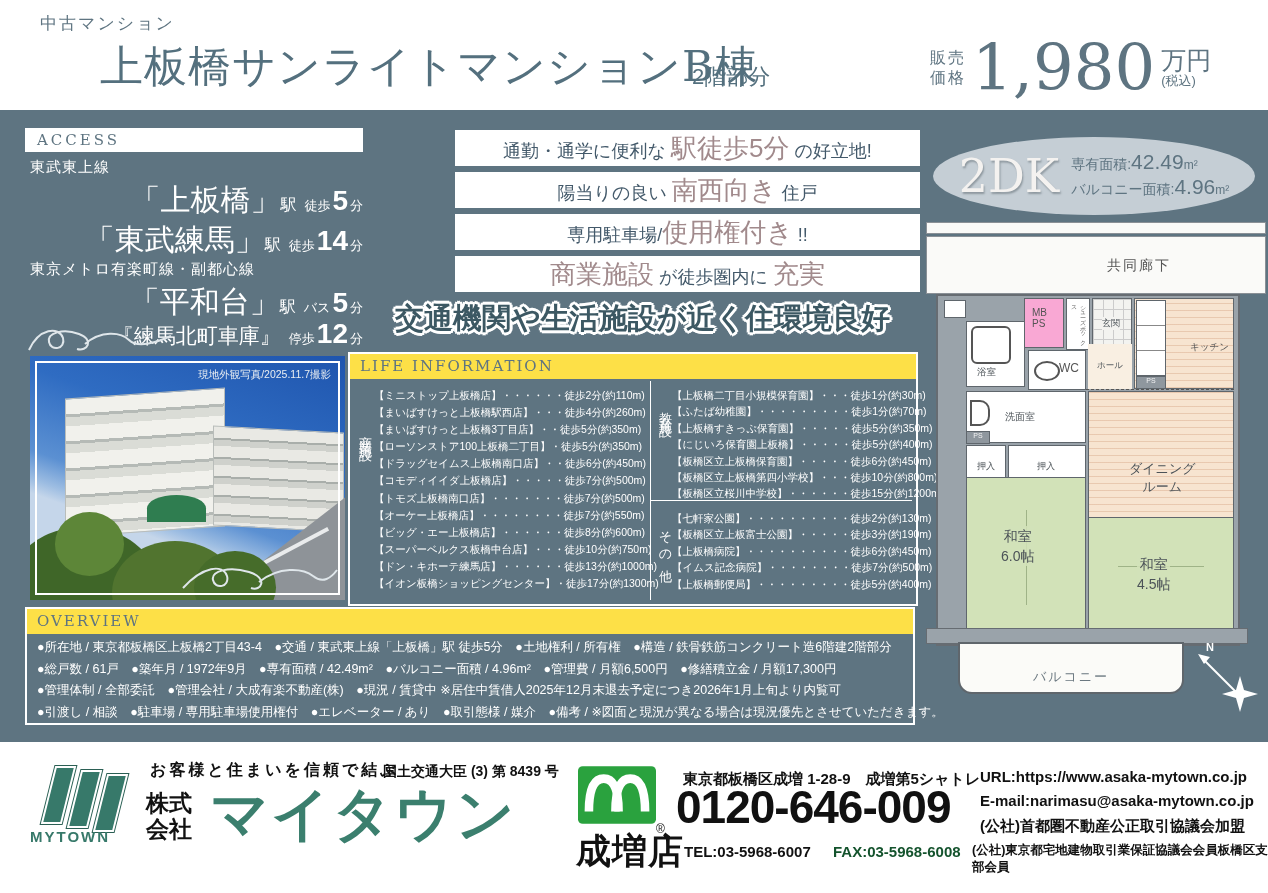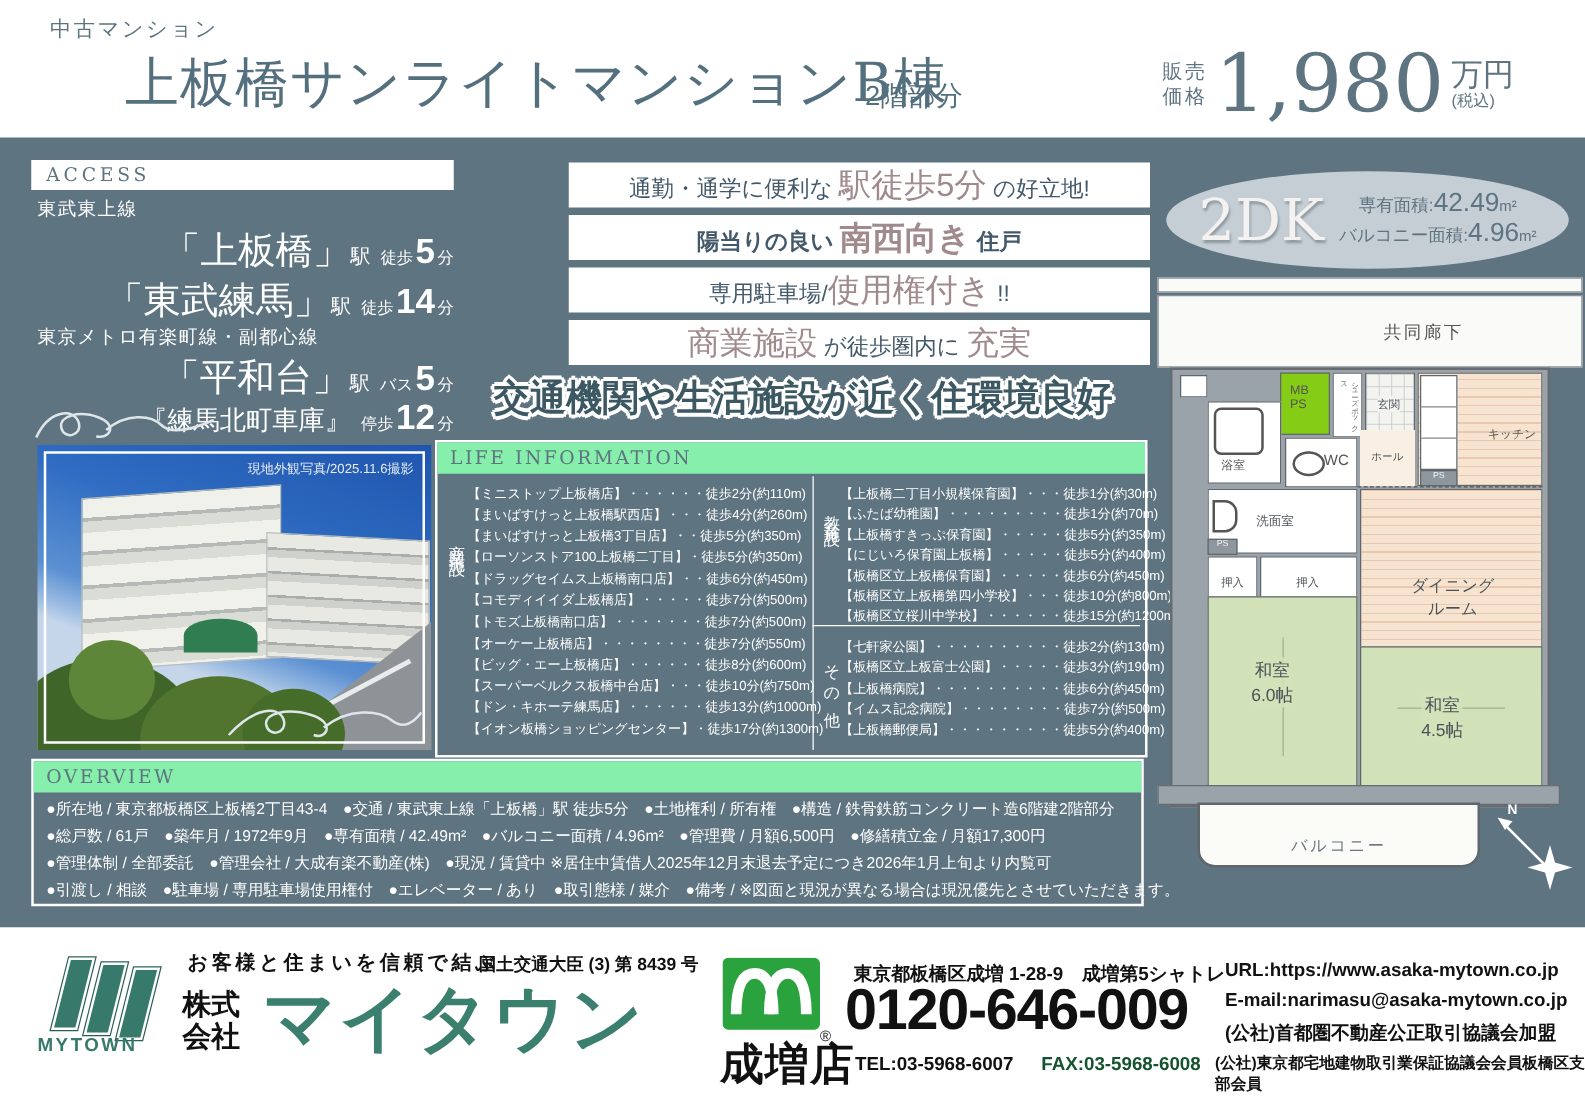--- a/index.html
+++ b/index.html
@@ -28,41 +28,41 @@
   .st-mode{font-size:13px;margin-left:8px;}
   .st-min{font-size:28px;font-weight:bold;margin:0 2px;}
   .st-unit{font-size:13px;}
   
   .banner{left:455px;width:465px;height:36px;background:#fff;text-align:center;line-height:36px;white-space:nowrap;}
   .bn-t{font-size:18px;color:#43596a;}
   .bn-a{font-size:26px;color:#a18a8c;}
   #catch{left:360px;top:299px;width:565px;text-align:center;font-size:29px;font-weight:bold;color:#3c5863;
     text-shadow:-2px -2px 0 #fff,2px -2px 0 #fff,-2px 2px 0 #fff,2px 2px 0 #fff,0 -3px 0 #fff,0 3px 0 #fff,-3px 0 0 #fff,3px 0 0 #fff;}
   
-  #badge{left:933px;top:137px;width:322px;height:78px;background:#c5ced5;border-radius:50%;display:flex;align-items:center;justify-content:center;text-align:center;}
+  #badge{left:933px;top:137px;width:322px;height:78px;background:#c5ced5;border-radius:50%;display:flex;align-items:center;justify-content:center;}
   #badge .type{font-family:"DejaVu Serif","Liberation Serif",serif;font-size:46px;color:#f4f2f0;text-shadow:1px 2px 2px #8d979e;margin-right:12px;}
   #badge .areas{color:#5e7481;line-height:22px;white-space:nowrap;}
   #badge .al{font-size:14px;} #badge .av{font-size:21px;} #badge .au{font-size:12px;}
   
   #photo{left:30px;top:356px;width:315px;height:244px;background:linear-gradient(200deg,#1f55ae 0%,#2f6cc2 35%,#5b90d2 58%,#9dbde2 66%,#c5d6ea 70%);overflow:hidden;}
   #photo .inner-border{position:absolute;inset:5px;border:2px solid #fff;z-index:6;pointer-events:none;}
   #photo .caption{position:absolute;right:14px;top:12px;font-size:10.5px;color:#e8edf2;z-index:7;}
   .bldg{position:absolute;border:1px solid #b9bdba;}
   #bldg1{left:11%;top:15%;width:50%;height:56%;transform:skewY(-4deg);
     background:repeating-linear-gradient(180deg,#f1f1ec 0 15px,#b5bab6 15px 18px,#dadcd6 18px 27px);}
   #bldg2{left:58%;top:30%;width:41%;height:40%;transform:skewY(3deg);
     background:repeating-linear-gradient(180deg,#e9e9e4 0 11px,#a9aeaa 11px 13px,#cfd1cc 13px 19px);}
   #canopy{position:absolute;left:37%;top:57%;width:19%;height:11%;background:#2f7d50;border-radius:100% 100% 0 0;z-index:3;}
   .bush{position:absolute;background:#3f6628;border-radius:50%;z-index:4;}
   #road{position:absolute;left:0;top:0;width:100%;height:100%;clip-path:polygon(58% 100%,100% 58%,100% 100%);background:#8e9398;z-index:2;}
   #road .stripe{position:absolute;left:70%;top:78%;width:26%;height:4px;background:#e9ebec;transform:rotate(-28deg);}
   .flourish{stroke:#dfe6ea;fill:none;stroke-width:2;}
   
   .info-box{border:2px solid #fff;}
-  .info-head{position:absolute;left:0;top:0;width:100%;height:25px;background:#86efac;}
+  .info-head{position:absolute;left:0;top:0;width:100%;height:25px;background:#fde047;}
   .info-head span{font-family:"DejaVu Serif","Liberation Serif",serif;font-size:15px;color:#5e7481;letter-spacing:2px;padding-left:10px;line-height:25px;}
   #life-box{left:348px;top:352px;width:566px;height:250px;}
   .vlabel{writing-mode:vertical-rl;font-size:13px;color:#fff;letter-spacing:4px;}
   .li-row{font-size:10.5px;line-height:17.1px;color:#fff;white-space:nowrap;}
   .li-row-sm{font-size:10.5px;line-height:16.4px;color:#fff;white-space:nowrap;}
   #life-vdiv{left:300px;top:27px;width:0;height:219px;border-left:1.5px solid #fff;}
   #life-hdiv{left:300px;top:146px;width:262px;border-top:1.5px solid #fff;}
   #ovr-box{left:25px;top:607px;width:886px;height:114px;}
   .ov-line{font-size:12.5px;line-height:21.5px;color:#fff;white-space:nowrap;}
   
@@ -135,21 +135,21 @@
   <div class="abs acc-st" style="left:25px;top:282px;">
     <span class="st-name">「平和台」</span><span class="st-suffix">駅</span><span class="st-mode">バス</span><span class="st-min">5</span><span class="st-unit">分</span>
   </div>
   <div class="abs acc-st" style="left:25px;top:318px;">
     <span class="st-name-sm">『練馬北町車庫』</span><span class="st-mode">停歩</span><span class="st-min">12</span><span class="st-unit">分</span>
   </div>
 
   <div class="abs banner" style="top:130px;">
     <span class="bn-t">通勤・通学に便利な </span><span class="bn-a">駅徒歩5分</span><span class="bn-t"> の好立地!</span>
   </div>
-  <div class="abs banner" style="top:172px;font-weight:bold;">
+  <div class="abs banner" style="top:172px;">
     <span class="bn-t">陽当りの良い </span><span class="bn-a">南西向き</span><span class="bn-t"> 住戸</span>
   </div>
   <div class="abs banner" style="top:214px;">
     <span class="bn-t">専用駐車場/</span><span class="bn-a">使用権付き</span><span class="bn-t"> !!</span>
   </div>
   <div class="abs banner" style="top:256px;">
     <span class="bn-a">商業施設</span><span class="bn-t"> が徒歩圏内に </span><span class="bn-a">充実</span>
   </div>
   <div class="abs" id="catch">交通機関や生活施設が近く住環境良好</div>
 
@@ -169,21 +169,21 @@
     <div class="bldg" id="bldg1"></div>
     <div class="bldg" id="bldg2"></div>
     <div id="canopy"></div>
     <div id="road">
         <div class="stripe"></div>
       </div>
     <div class="bush" style="left:-6%;top:70%;width:46%;height:46%;"></div>
     <div class="bush" style="left:26%;top:76%;width:40%;height:42%;background:#51742f;"></div>
     <div class="bush" style="left:8%;top:64%;width:22%;height:26%;background:#5d8638;"></div>
     <div class="bush" style="left:52%;top:80%;width:26%;height:30%;background:#466c2a;"></div>
-    <div class="caption">現地外観写真/2025.11.6撮影</div>
+    <div class="caption">現地外観写真/2025.11.7撮影</div>
     <svg style="position:absolute;right:6px;bottom:4px;z-index:7;" width="160" height="40">
       <path class="flourish" d="M4 32 C24 10 44 8 48 20 C51 31 36 34 34 24 C32 15 50 10 70 16 C90 22 82 36 72 32 M80 26 C100 10 124 12 134 20 C144 28 152 22 158 14"></path>
     </svg>
     <div class="inner-border"></div>
   </div>
 
   <div class="abs info-box" id="life-box">
     <div class="info-head"><span>LIFE INFORMATION</span></div>
     <div class="abs vlabel" style="left:6px;top:72px;">商業施設</div>
     <div class="abs" style="left:24px;top:33px;">
@@ -233,21 +233,21 @@
   </div>
 
   <div class="abs" id="plan">
     <div class="abs pl-white" style="left:0;top:0;width:338px;height:10px;"></div>
     <div class="abs pl-white" id="pl-corridor" style="left:0;top:14px;width:338px;height:56px;">
       <span>共同廊下</span>
     </div>
     <div class="abs" id="pl-unit">
 
       <div class="room" style="left:6px;top:4px;width:22px;height:18px;background:#fff;"></div>
-      <div class="room" style="left:86px;top:2px;width:40px;height:50px;background:#84cc16;">
+      <div class="room" style="left:86px;top:2px;width:40px;height:50px;background:#f9a8d4;">
         <div class="rm-lbl" style="left:7px;top:8px;font-size:10px;"><span>MB</span><br><span>PS</span></div>
       </div>
       <div class="room" style="left:128px;top:2px;width:24px;height:52px;background:#fff;">
         <div style="writing-mode:vertical-rl;font-size:6px;color:#666;margin:2px auto;">シューズボックス</div>
       </div>
       <div class="room" style="left:154px;top:2px;width:40px;height:50px;background:#f3f3f0;background-image:linear-gradient(#ccc 1px,transparent 1px),linear-gradient(90deg,#ccc 1px,transparent 1px);background-size:10px 10px;">
         <div class="rm-lbl jlabel" style="left:9px;top:18px;font-size:9px;background:#f3f3f0;">玄関</div>
       </div>
       <div class="room hatch" style="left:196px;top:2px;width:100px;height:91px;padding-left:14px;">
         <div class="rm-lbl" style="right:4px;top:42px;font-size:9.5px;">キッチン</div>

